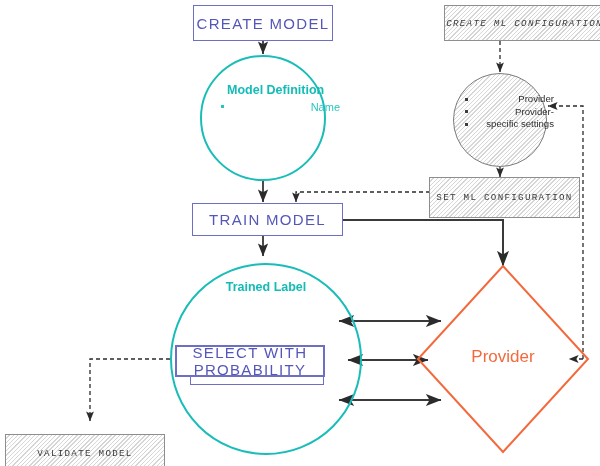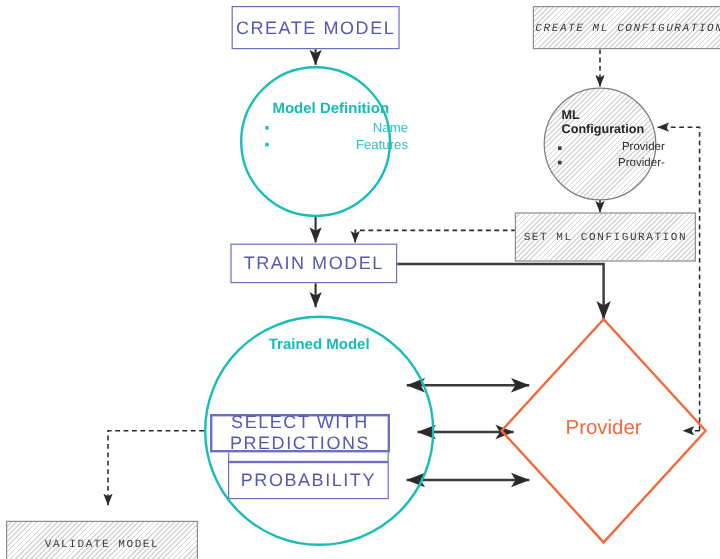--- a/index.html
+++ b/index.html
@@ -106,50 +106,48 @@
 
   <div class="node pbox" style="left:193px;top:5px;width:140px;height:36px;">CREATE MODEL</div>
 
   <div class="node gbox" style="left:444px;top:5px;width:161px;height:36px;font-style:italic;">CREATE ML CONFIGURATION</div>
 
   <div class="circ circ-teal" style="left:200px;top:55px;width:126px;height:126px;">
     <div class="circ-body" style="padding-top:26px;padding-left:16px;">
       <div class="c-title" style="text-align:left;padding-left:9px;">Model Definition</div>
       <ul class="c-list">
         <li>Name</li>
-        <li>Features</li>
       </ul>
     </div>
   </div>
 
   <div class="circ circ-gray" style="left:453px;top:73px;width:94px;height:94px;">
     <div class="circ-body" style="padding-top:16px;padding-left:8px;">
-      <div class="c-title gray" style="text-align:left;padding-left:6px;">ML Configuration</div>
       <ul class="c-list gray">
         <li>Provider</li>
         <li>Provider-</li>
+        <li style="padding-left:13px;">specific settings</li>
       </ul>
     </div>
   </div>
 
   <div class="node gbox" style="left:429px;top:177px;width:151px;height:41px;">SET ML CONFIGURATION</div>
 
-  <div class="node pbox" style="left:192px;top:203px;width:139px;height:33px;">TRAIN MODEL</div>
+  <div class="node pbox" style="left:192px;top:203px;width:151px;height:33px;">TRAIN MODEL</div>
 
   <div class="circ circ-teal" style="left:170px;top:263px;width:192px;height:192px;"></div>
 
   <div class="node" style="left:170px;top:278px;width:192px;height:18px;">
-    <span class="c-title">Trained Model</span>
+    <span class="c-title">Trained Label</span>
   </div>
 
   <div class="node pbox" style="left:190px;top:306px;width:134px;height:31px;margin-top:48px;">PREDICT</div>
 
-  <div class="node pbox thick" style="left:175px;top:345px;width:150px;height:32px;">SELECT WITH PREDICTIONS</div>
+  <div class="node pbox thick" style="left:175px;top:345px;width:150px;height:32px;">SELECT WITH PROBABILITY</div>
 
-  <div class="node pbox" style="left:190px;top:385px;width:134px;height:31px;">PROBABILITY</div>
 
   <div class="diamond-wrap" style="left:415px;top:263px;width:176px;height:192px;">
     <svg width="176" height="192" viewBox="0 0 176 192" style="display:block;">
       <polygon points="88,3 173,96 88,189 3,96" fill="none" stroke="#f4693c" stroke-width="2"></polygon>
     </svg>
     <div class="diamond-label" style="top:84px;">Provider</div>
   </div>
 
   <div class="node gbox" style="left:5px;top:434px;width:160px;height:38px;">VALIDATE MODEL</div>
 

